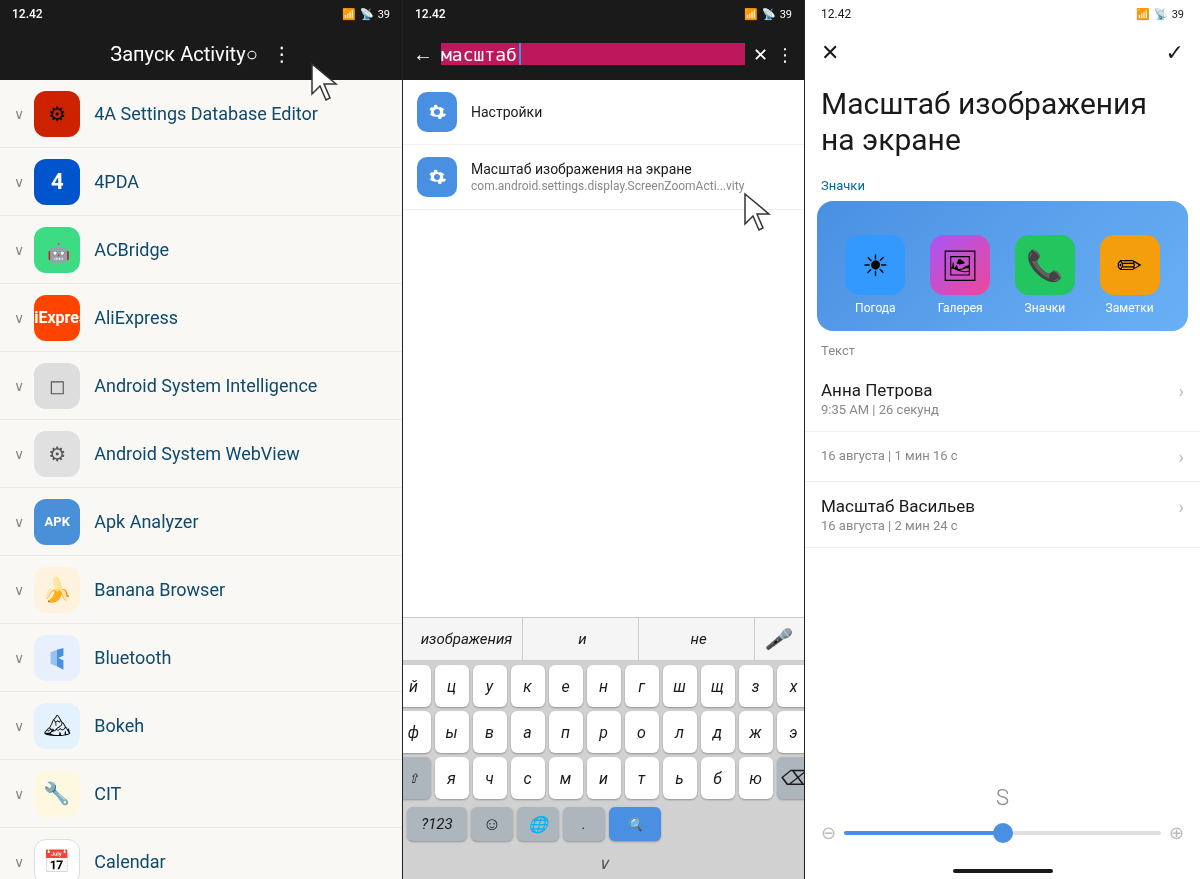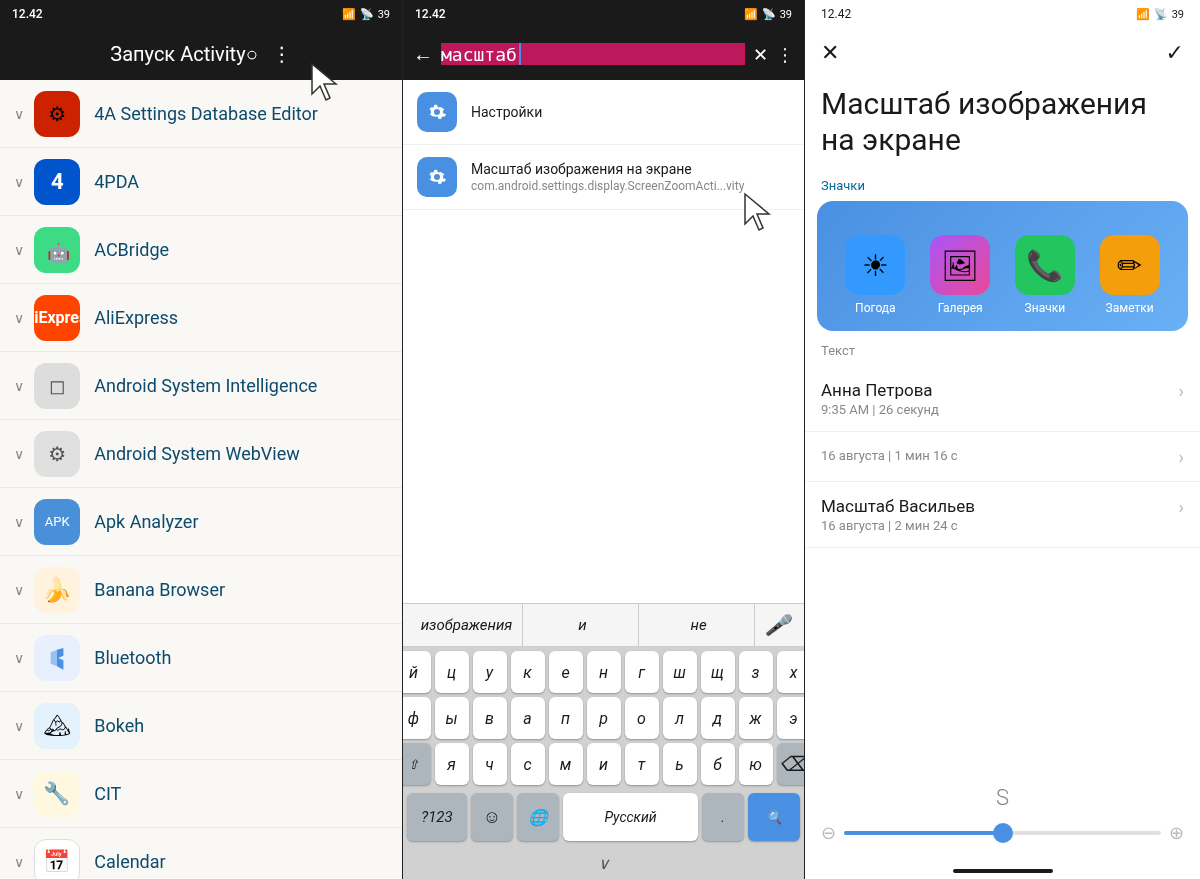--- a/index.html
+++ b/index.html
@@ -208,21 +208,21 @@
     }
     .kbd-key.delete-key { font-size: 20px; }
     .keyboard-bottom-row {
       display: flex;
       gap: 4px;
       padding: 4px 4px 6px 4px;
     }
     .kbd-bottom-key {
       background: #adb5bd;
       border-radius: 6px;
-      height: 48px;
+      height: 34px;
       display: flex;
       align-items: center;
       justify-content: center;
       font-size: 13px;
       color: #1a1a1a;
       box-shadow: 0 1px 2px rgba(0,0,0,0.3);
       cursor: pointer;
     }
     .kbd-num { min-width: 60px; font-size: 15px; }
     .kbd-emoji { min-width: 42px; font-size: 18px; }
@@ -430,21 +430,21 @@
     <div class="app-item">
       <span class="chevron">∨</span>
       <div class="app-icon-wrap" style="background:#e0e0e0; border-radius:12px;">
         <span style="font-size:20px; color:#555;">⚙</span>
       </div>
       <span class="app-name">Android System WebView</span>
     </div>
 
     <div class="app-item">
       <span class="chevron">∨</span>
-      <div class="app-icon-wrap" style="background:#4a90d9; border-radius:12px; color:#fff; font-size:13px; font-weight:normal;">APK</div>
+      <div class="app-icon-wrap" style="background:#4a90d9; border-radius:12px; color:#fff; font-size:13px; font-weight:bold;">APK</div>
       <span class="app-name">Apk Analyzer</span>
     </div>
 
     <div class="app-item">
       <span class="chevron">∨</span>
       <div class="app-icon-wrap" style="background:#fff3e0; border-radius:12px;">
         <span style="font-size:24px;">🍌</span>
       </div>
       <span class="app-name">Banana Browser</span>
     </div>
@@ -593,21 +593,20 @@
         <div class="kbd-key">б</div>
         <div class="kbd-key">ю</div>
         <div class="kbd-key func wide delete-key">⌫</div>
       </div>
     </div>
 
     <div class="keyboard-bottom-row">
       <div class="kbd-bottom-key kbd-num">?123</div>
       <div class="kbd-bottom-key kbd-emoji">☺</div>
       <div class="kbd-bottom-key kbd-lang">🌐</div>
-      <div class="kbd-bottom-key kbd-space">Русский</div>
       <div class="kbd-bottom-key kbd-period">.</div>
       <div class="kbd-bottom-key kbd-search-btn">🔍</div>
     </div>
 
     <div class="kbd-chevron-down">∨</div>
   </div>
 
   <div class="cursor2" style="top: 192px; left: 340px;">
     <svg width="36" height="44" viewBox="0 0 36 44">
       <polygon points="2,2 2,32 10,24 16,38 20,36 14,22 26,22" fill="white" stroke="#333" stroke-width="1.5"></polygon>

